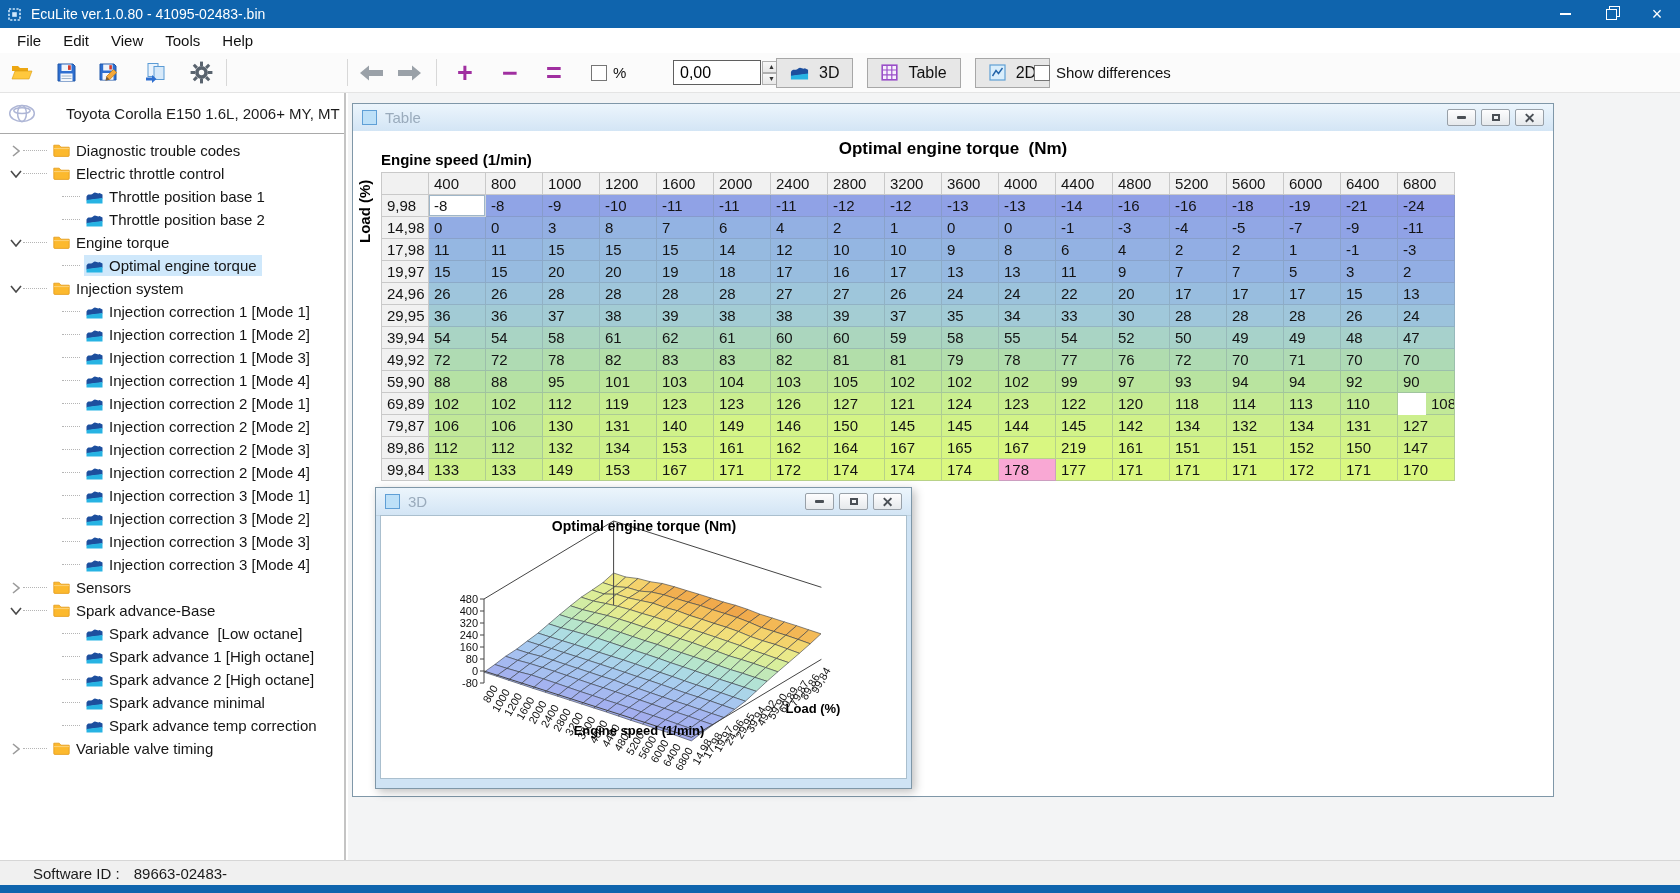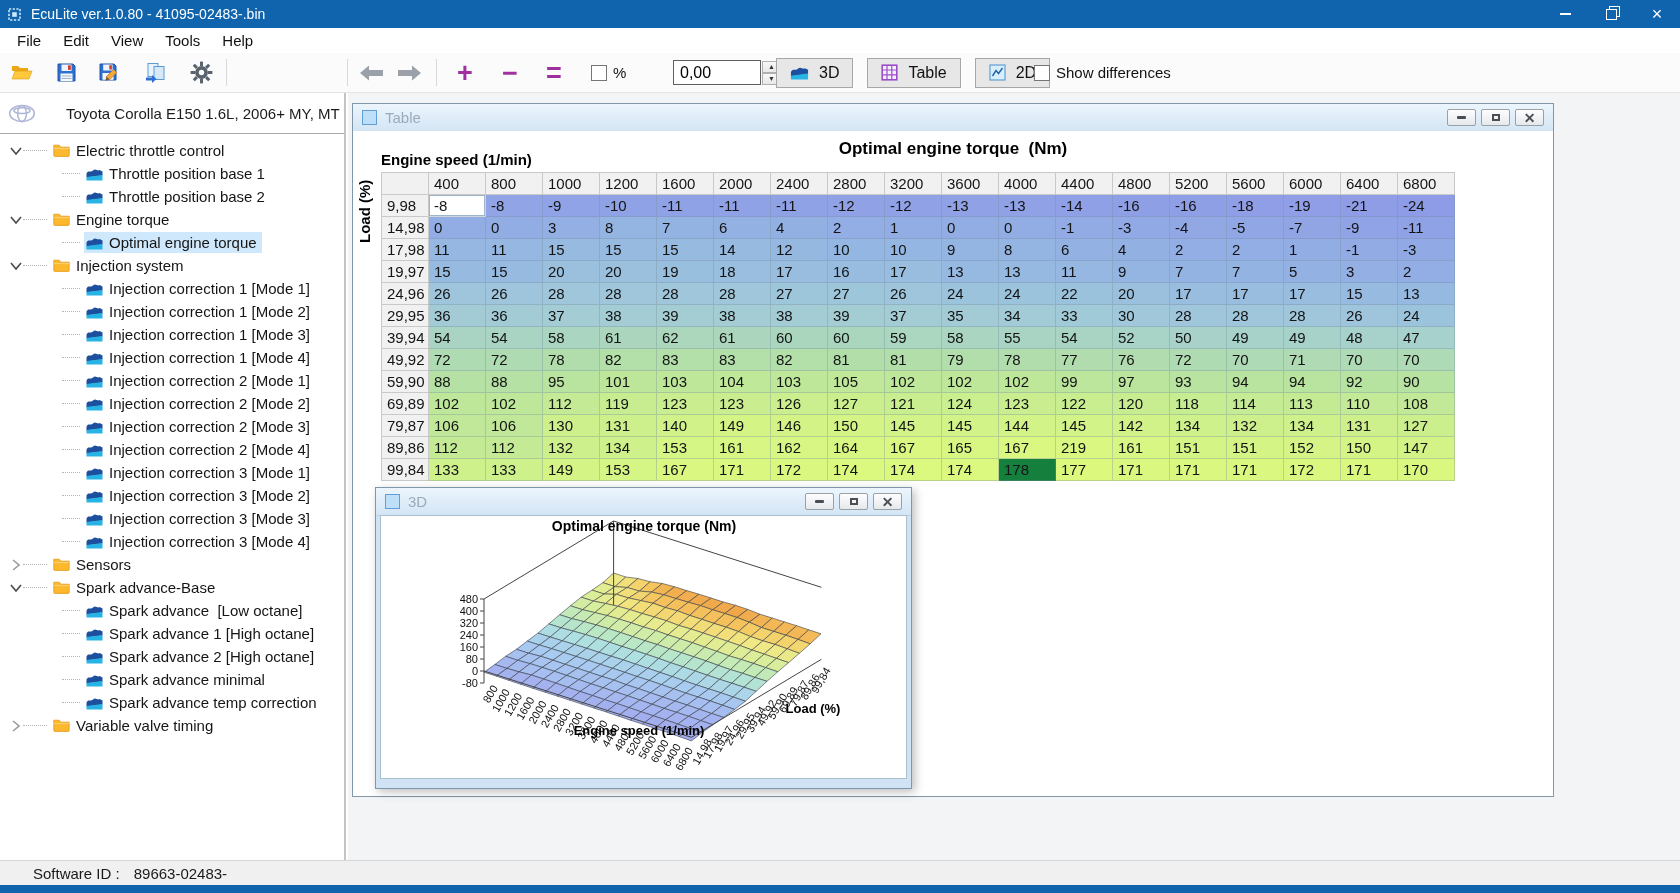--- a/index.html
+++ b/index.html
@@ -239,20 +239,37 @@
       <span class="toyota">
         <svg width="28" height="21" viewBox="0 0 28 21" fill="none" stroke="#aeb6d6" stroke-width="1.5">
             <ellipse cx="14" cy="10.5" rx="12.3" ry="8"></ellipse>
             <ellipse cx="14" cy="10.5" rx="4.4" ry="8"></ellipse>
             <ellipse cx="14" cy="7.6" rx="8.2" ry="2.9"></ellipse>
           </svg>
       </span>
       <span class="vehicle">Toyota Corolla E150 1.6L, 2006+ MY, MT</span>
     </div>
     <div class="tree" id="tree">
+        <div class="tree-row">
+          <span class="exp">
+            <svg width="8" height="12">
+              <path d="M1 1L7 6L1 11" stroke="#9b9b9b" fill="none" stroke-width="1.6"></path>
+            </svg>
+          </span>
+          <span class="dots" style="width: 24px; margin-right: 4px;"></span>
+          <span class="row-inner">
+            <span class="ti">
+              <svg width="17" height="13" viewBox="0 0 17 13">
+                <path d="M0.8 1.2h5.4l1.8 2h8.2v8.4q0 0.8-0.8 0.8H1.6q-0.8 0-0.8-0.8z" fill="#fcb92e" stroke="#e2991b" stroke-width="0.8"></path>
+                <path d="M0.8 4.6h15.4" stroke="#fdd27a"></path>
+              </svg>
+            </span>
+            <span class="tree-label">Diagnostic trouble codes</span>
+          </span>
+        </div>
         <div class="tree-row">
           <span class="exp">
             <svg width="12" height="8">
               <path d="M1 1L6 7L11 1" stroke="#4a4a4a" fill="none" stroke-width="1.6"></path>
             </svg>
           </span>
           <span class="dots" style="width: 24px; margin-right: 4px;"></span>
           <span class="row-inner">
             <span class="ti">
               <svg width="17" height="13" viewBox="0 0 17 13">
@@ -815,21 +832,21 @@
             <div class="gc" style="background: rgb(204, 239, 141);">127</div>
             <div class="gc" style="background: rgb(201, 238, 144);">121</div>
             <div class="gc" style="background: rgb(202, 239, 143);">124</div>
             <div class="gc" style="background: rgb(202, 238, 143);">123</div>
             <div class="gc" style="background: rgb(201, 238, 144);">122</div>
             <div class="gc" style="background: rgb(200, 237, 145);">120</div>
             <div class="gc" style="background: rgb(199, 237, 146);">118</div>
             <div class="gc" style="background: rgb(197, 235, 148);">114</div>
             <div class="gc" style="background: rgb(196, 235, 148);">113</div>
             <div class="gc" style="background: rgb(195, 234, 150);">110</div>
-            <div class="gc" style="background: rgb(194, 233, 151);">108</div>
+            <div class="gc" style="background: rgb(194, 233, 151); margin-left: 28px;">108</div>
             <div class="gc gh">79,87</div>
             <div class="gc" style="background: rgb(193, 232, 152);">106</div>
             <div class="gc" style="background: rgb(193, 232, 152);">106</div>
             <div class="gc" style="background: rgb(205, 240, 140);">130</div>
             <div class="gc" style="background: rgb(205, 240, 140);">131</div>
             <div class="gc" style="background: rgb(208, 242, 137);">140</div>
             <div class="gc" style="background: rgb(212, 244, 134);">149</div>
             <div class="gc" style="background: rgb(211, 243, 135);">146</div>
             <div class="gc" style="background: rgb(212, 244, 134);">150</div>
             <div class="gc" style="background: rgb(210, 243, 136);">145</div>
@@ -865,21 +882,21 @@
             <div class="gc" style="background: rgb(206, 241, 139);">133</div>
             <div class="gc" style="background: rgb(206, 241, 139);">133</div>
             <div class="gc" style="background: rgb(212, 244, 134);">149</div>
             <div class="gc" style="background: rgb(213, 245, 133);">153</div>
             <div class="gc" style="background: rgb(217, 247, 129);">167</div>
             <div class="gc" style="background: rgb(218, 248, 128);">171</div>
             <div class="gc" style="background: rgb(218, 248, 128);">172</div>
             <div class="gc" style="background: rgb(219, 248, 127);">174</div>
             <div class="gc" style="background: rgb(219, 248, 127);">174</div>
             <div class="gc" style="background: rgb(219, 248, 127);">174</div>
-            <div class="gc" style="background: #15803d;">178</div>
+            <div class="gc" style="background: #f9a8d4;">178</div>
             <div class="gc" style="background: rgb(220, 249, 126);">177</div>
             <div class="gc" style="background: rgb(218, 248, 128);">171</div>
             <div class="gc" style="background: rgb(218, 248, 128);">171</div>
             <div class="gc" style="background: rgb(218, 248, 128);">171</div>
             <div class="gc" style="background: rgb(218, 248, 128);">172</div>
             <div class="gc" style="background: rgb(218, 248, 128);">171</div>
             <div class="gc" style="background: rgb(218, 248, 128);">170</div>
           </div>
       </div>
     </div>

